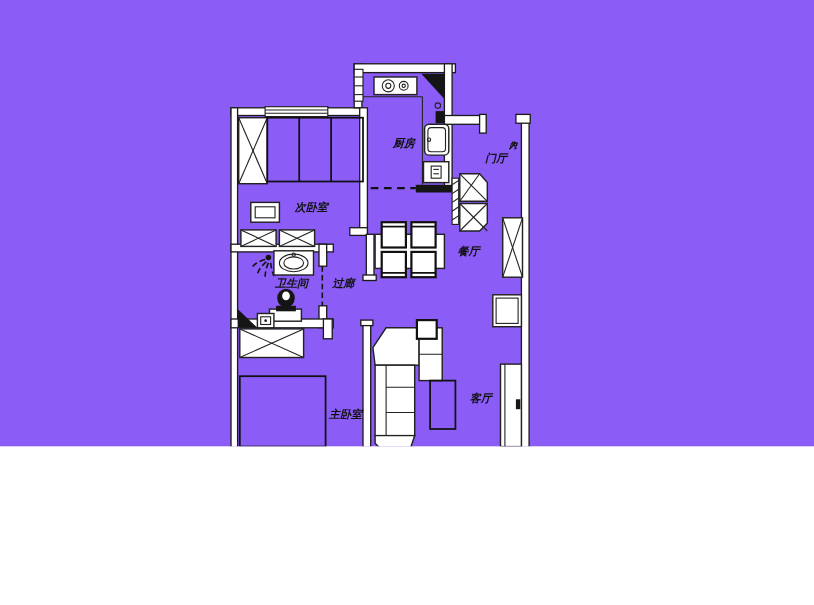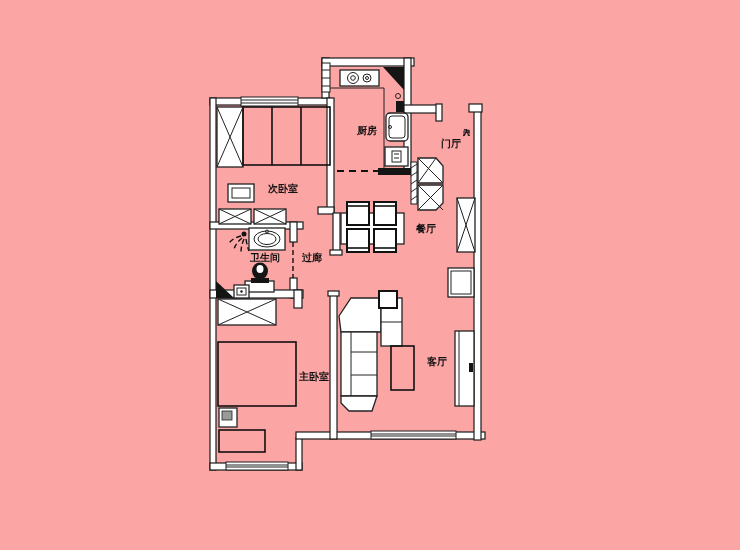--- a/index.html
+++ b/index.html
@@ -1,17 +1,17 @@
 <!DOCTYPE html>
 <html><head>
 <meta charset="utf-8">
 <style>
   html,body{margin:0;padding:0;background:#ffffff;}
-  .page{position:relative;width:740px;height:550px;background:#fca5a5;overflow:hidden;
-        font-family:"DejaVu Sans",sans-serif;}
+  .page{position:relative;width:740px;height:406px;background:#8b5cf6;overflow:hidden;
+        font-family:"DejaVu Sans",sans-serif;font-style:italic;}
   svg{display:block;}
   .wall{fill:#ffffff;stroke:#1b1b1b;stroke-width:1.2;}
   .win{fill:#ffffff;stroke:#1b1b1b;stroke-width:1;}
   .furn{fill:#ffffff;stroke:#222222;stroke-width:1.3;}
   .furnB{fill:#ffffff;stroke:#111111;stroke-width:2;}
   .ln{stroke:#222222;stroke-width:1;fill:none;}
   .lnB{stroke:#111111;stroke-width:1.6;fill:none;}
   .dash{stroke:#111111;stroke-width:2;stroke-dasharray:7 5;fill:none;}
   .dashThin{stroke:#111111;stroke-width:1.4;stroke-dasharray:5 3;fill:none;}
   .blackfill{fill:#151515;stroke:none;}

